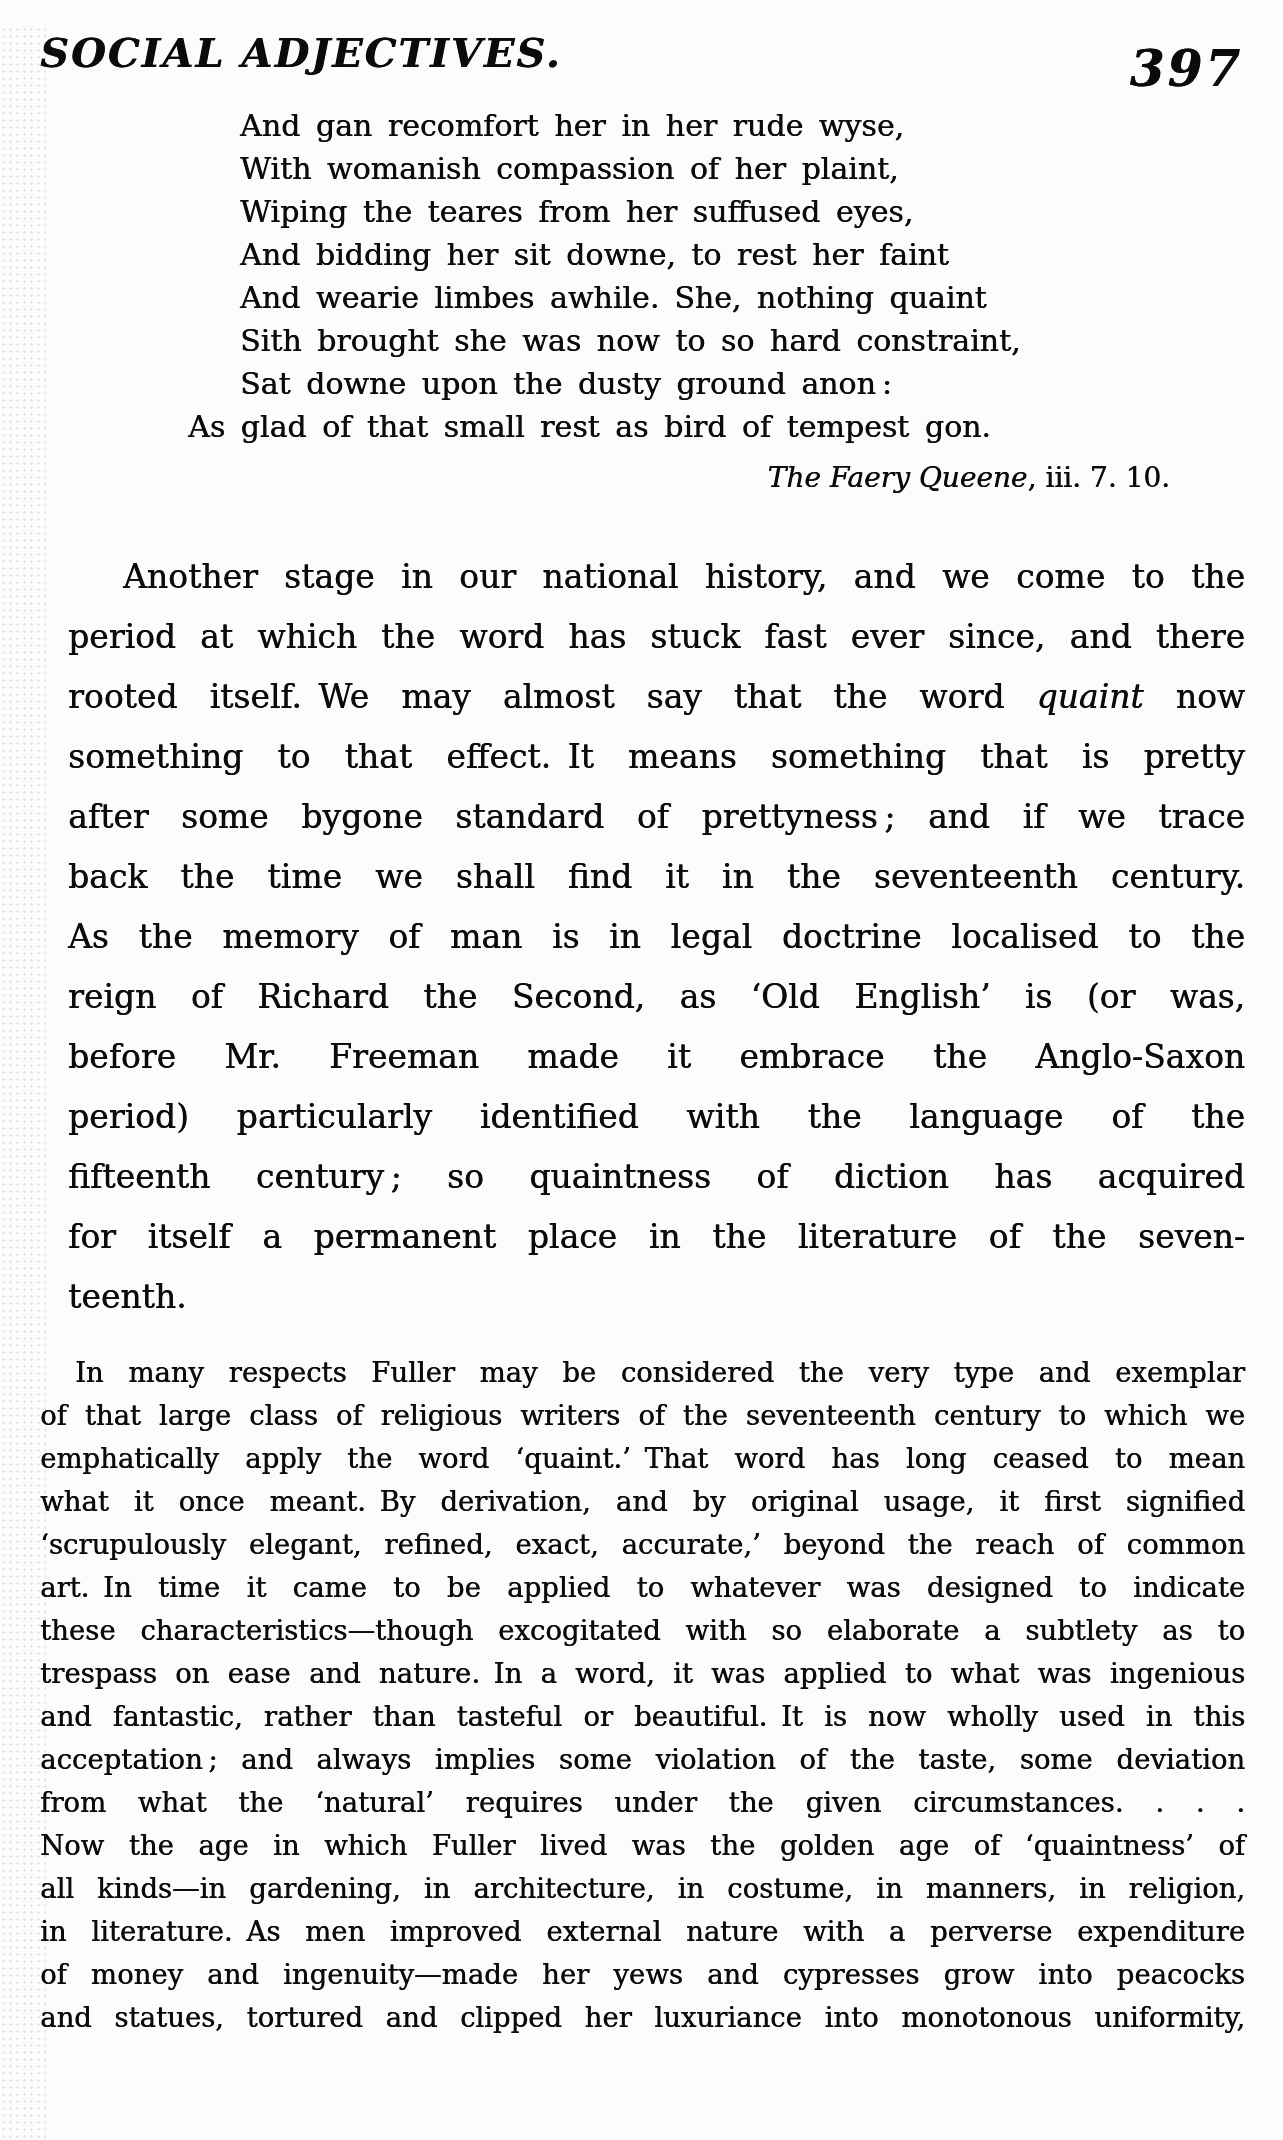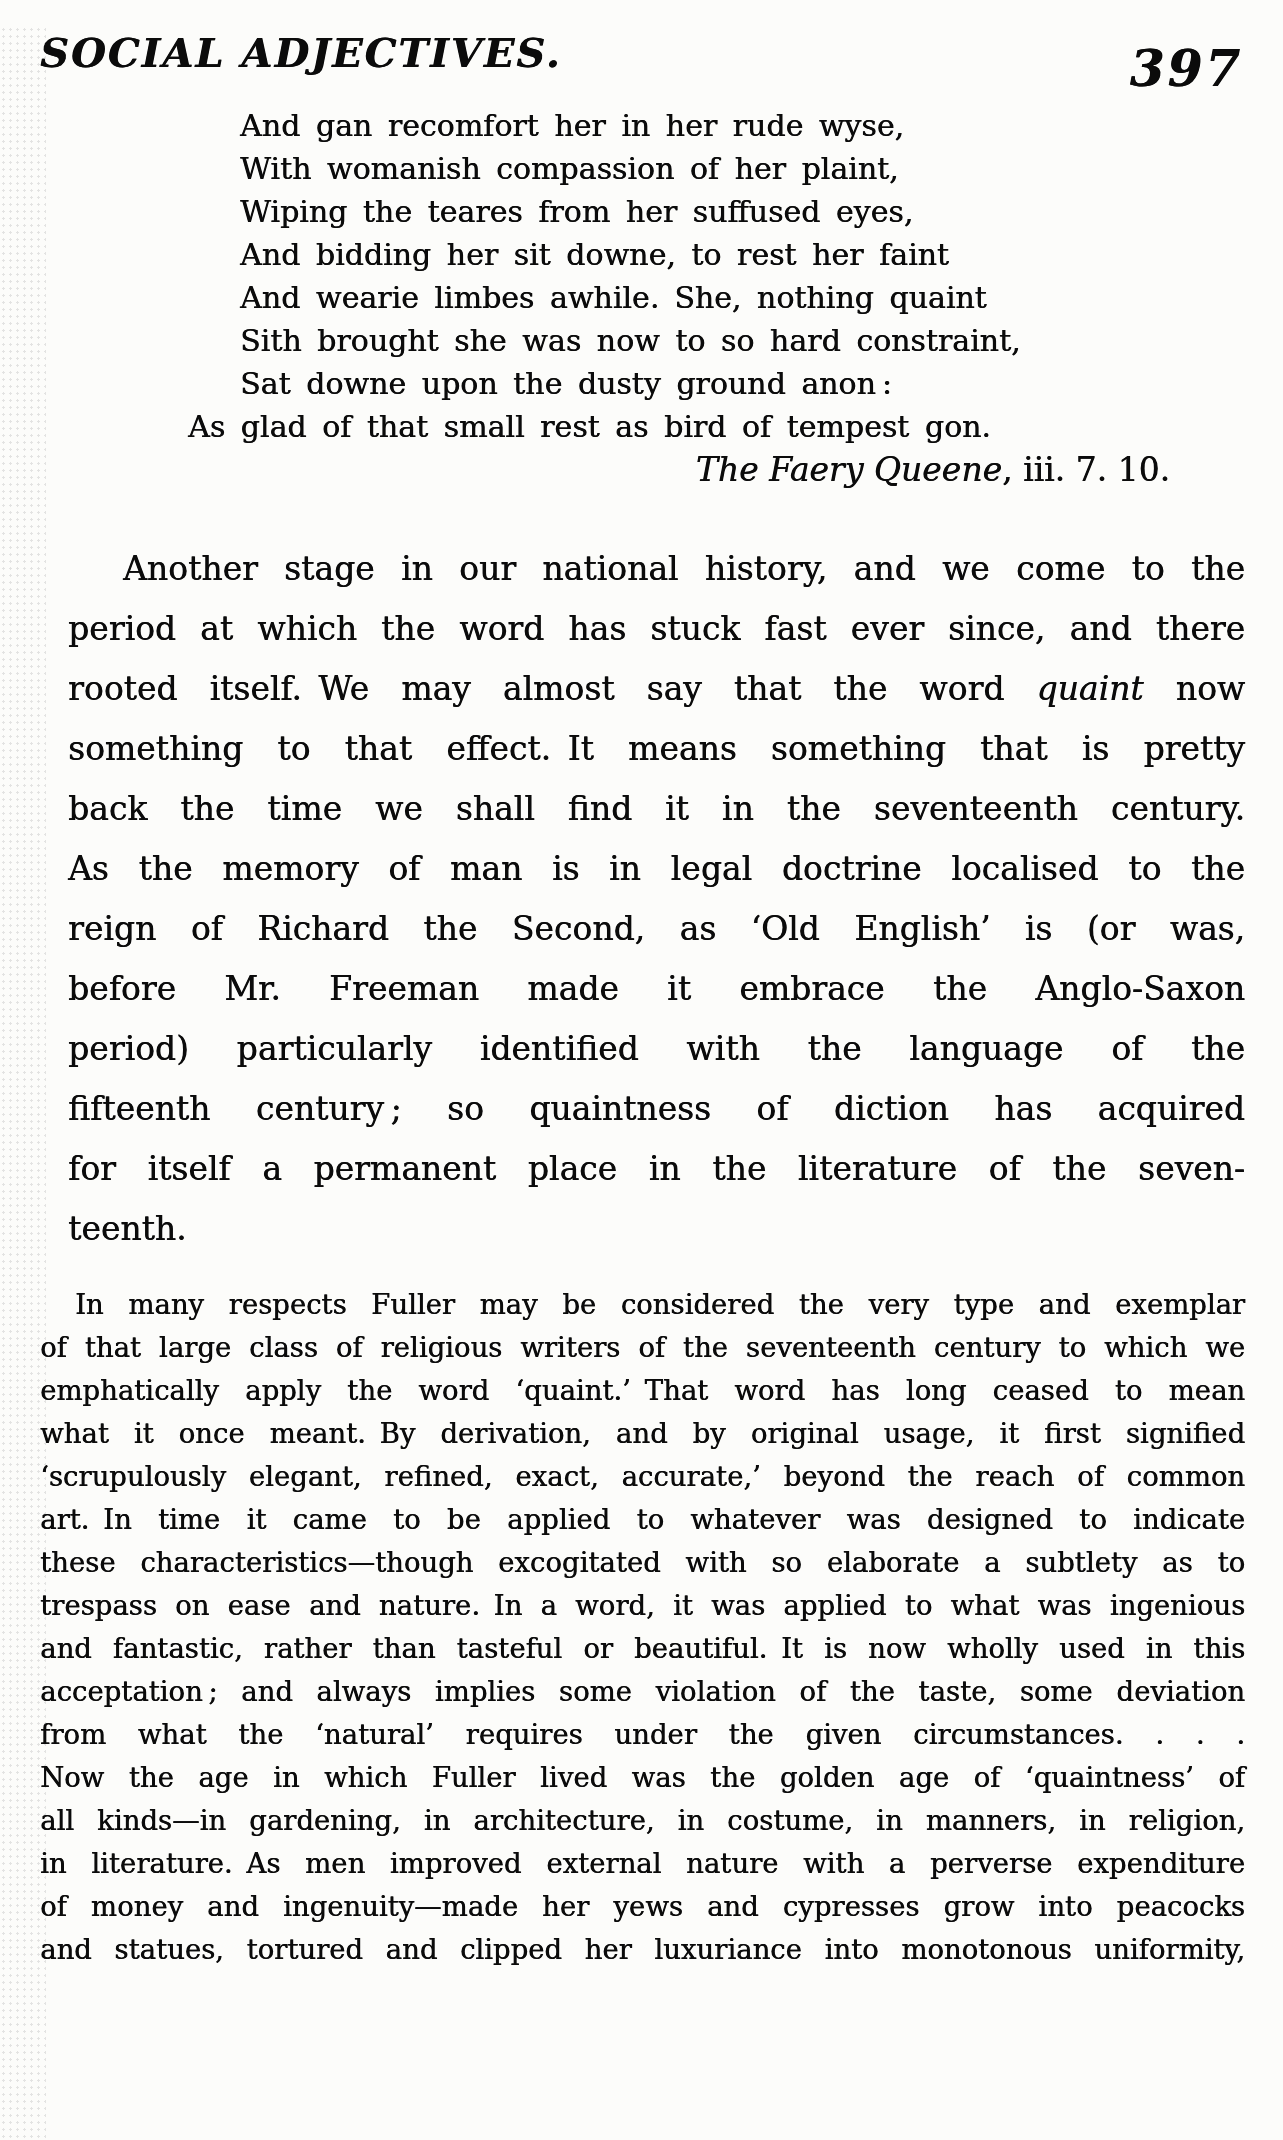--- a/index.html
+++ b/index.html
@@ -46,23 +46,24 @@
   }
   .poem {
     margin-top: 24px;
     padding-left: 200px;
     font-size: 30px;
     line-height: 43px;
     word-spacing: 6px;
   }
   .poem .line.final { margin-left: -52px; }
   .attribution {
+    margin-top: 8px;
     text-align: right;
     padding-right: 75px;
-    font-size: 33px;
+    font-size: 28px;
     line-height: 43px;
   }
   .attribution i { font-style: italic; }
   .main-par {
     margin-top: 48px;
     font-size: 33px;
     line-height: 60px;
   }
   .main-par .line { text-align: justify; text-align-last: justify; margin-left: 28px; }
   .main-par .line.first { text-indent: 55px; }
@@ -99,20 +100,21 @@
       <div class="line final">As glad of that small rest as bird of tempest gon.</div>
     </div>
 
   <div class="attribution"><i>The Faery Queene</i>, iii. 7. 10.</div>
 
   <div class="main-par">
       <div class="line first">Another stage in our national history, and we come to the</div>
       <div class="line">period at which the word has stuck fast ever since, and there</div>
       <div class="line">rooted itself. We may almost say that the word <i>quaint</i> now</div>
       <div class="line">something to that effect. It means something that is pretty</div>
+      <div class="line">after some bygone standard of prettyness ; and if we trace</div>
       <div class="line">back the time we shall find it in the seventeenth century.</div>
       <div class="line">As the memory of man is in legal doctrine localised to the</div>
       <div class="line">reign of Richard the Second, as ‘Old English’ is (or was,</div>
       <div class="line">before Mr. Freeman made it embrace the Anglo-Saxon</div>
       <div class="line">period) particularly identified with the language of the</div>
       <div class="line">fifteenth century ; so quaintness of diction has acquired</div>
       <div class="line">for itself a permanent place in the literature of the seven-</div>
       <div class="line final">teenth.</div>
     </div>
 

